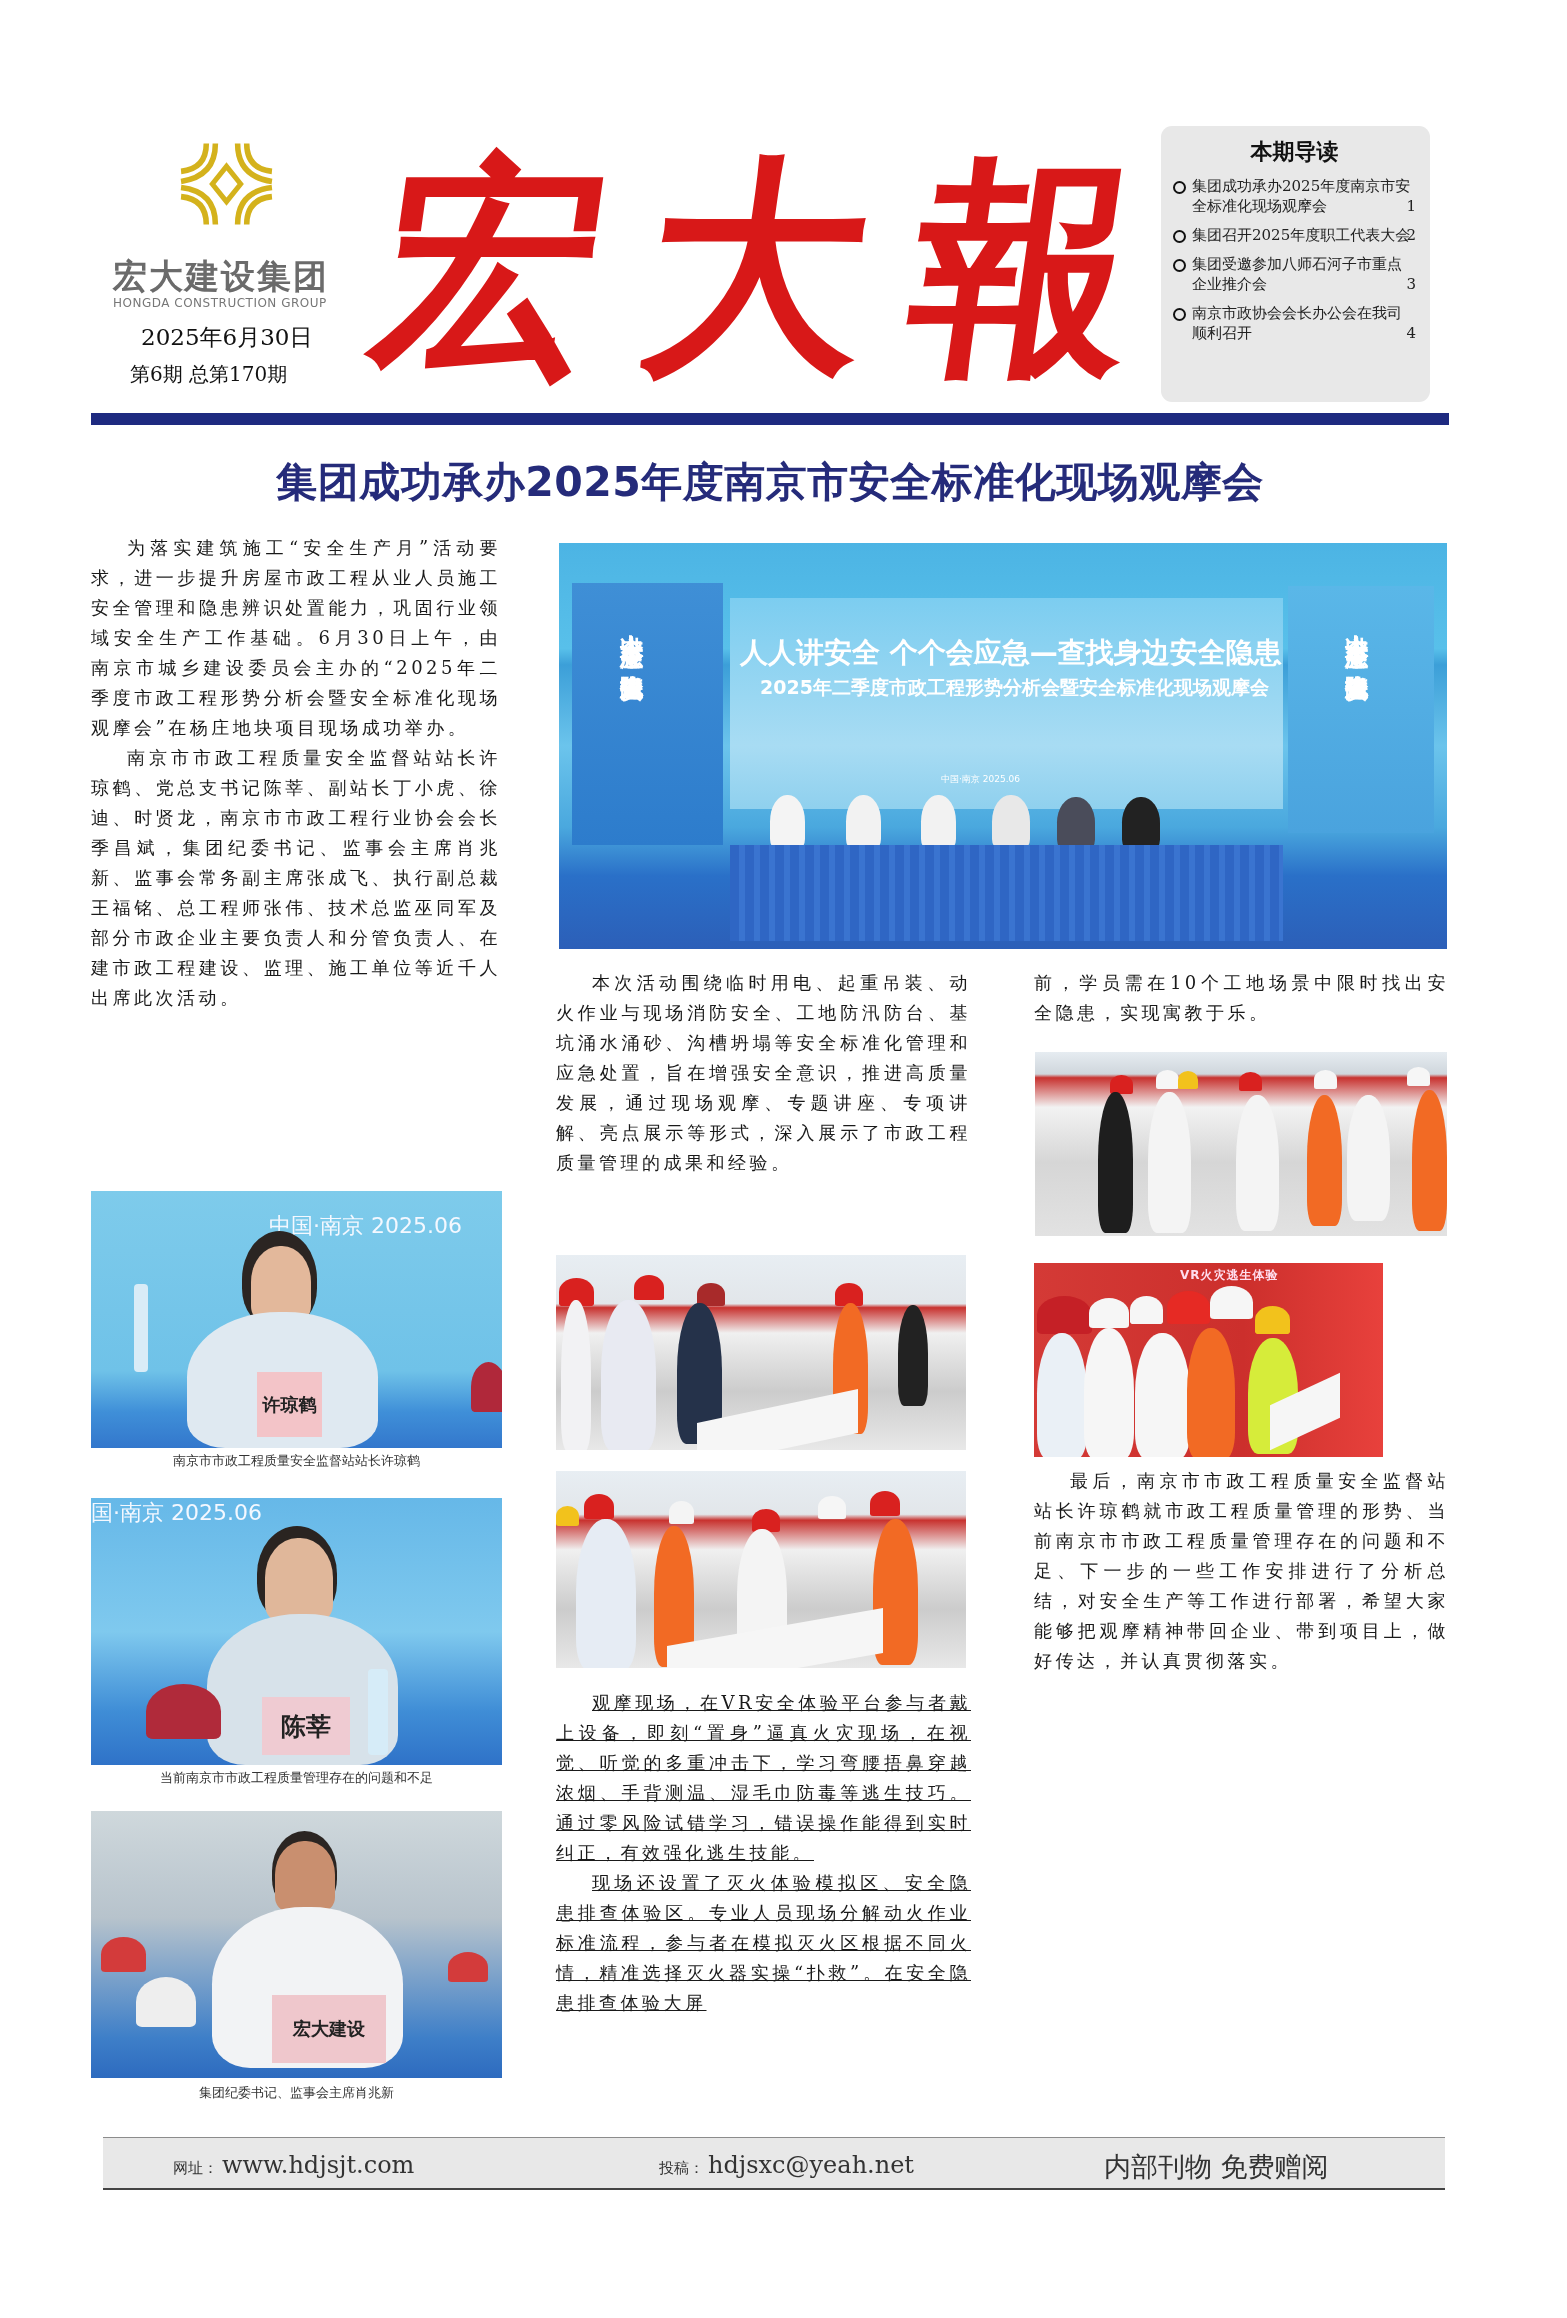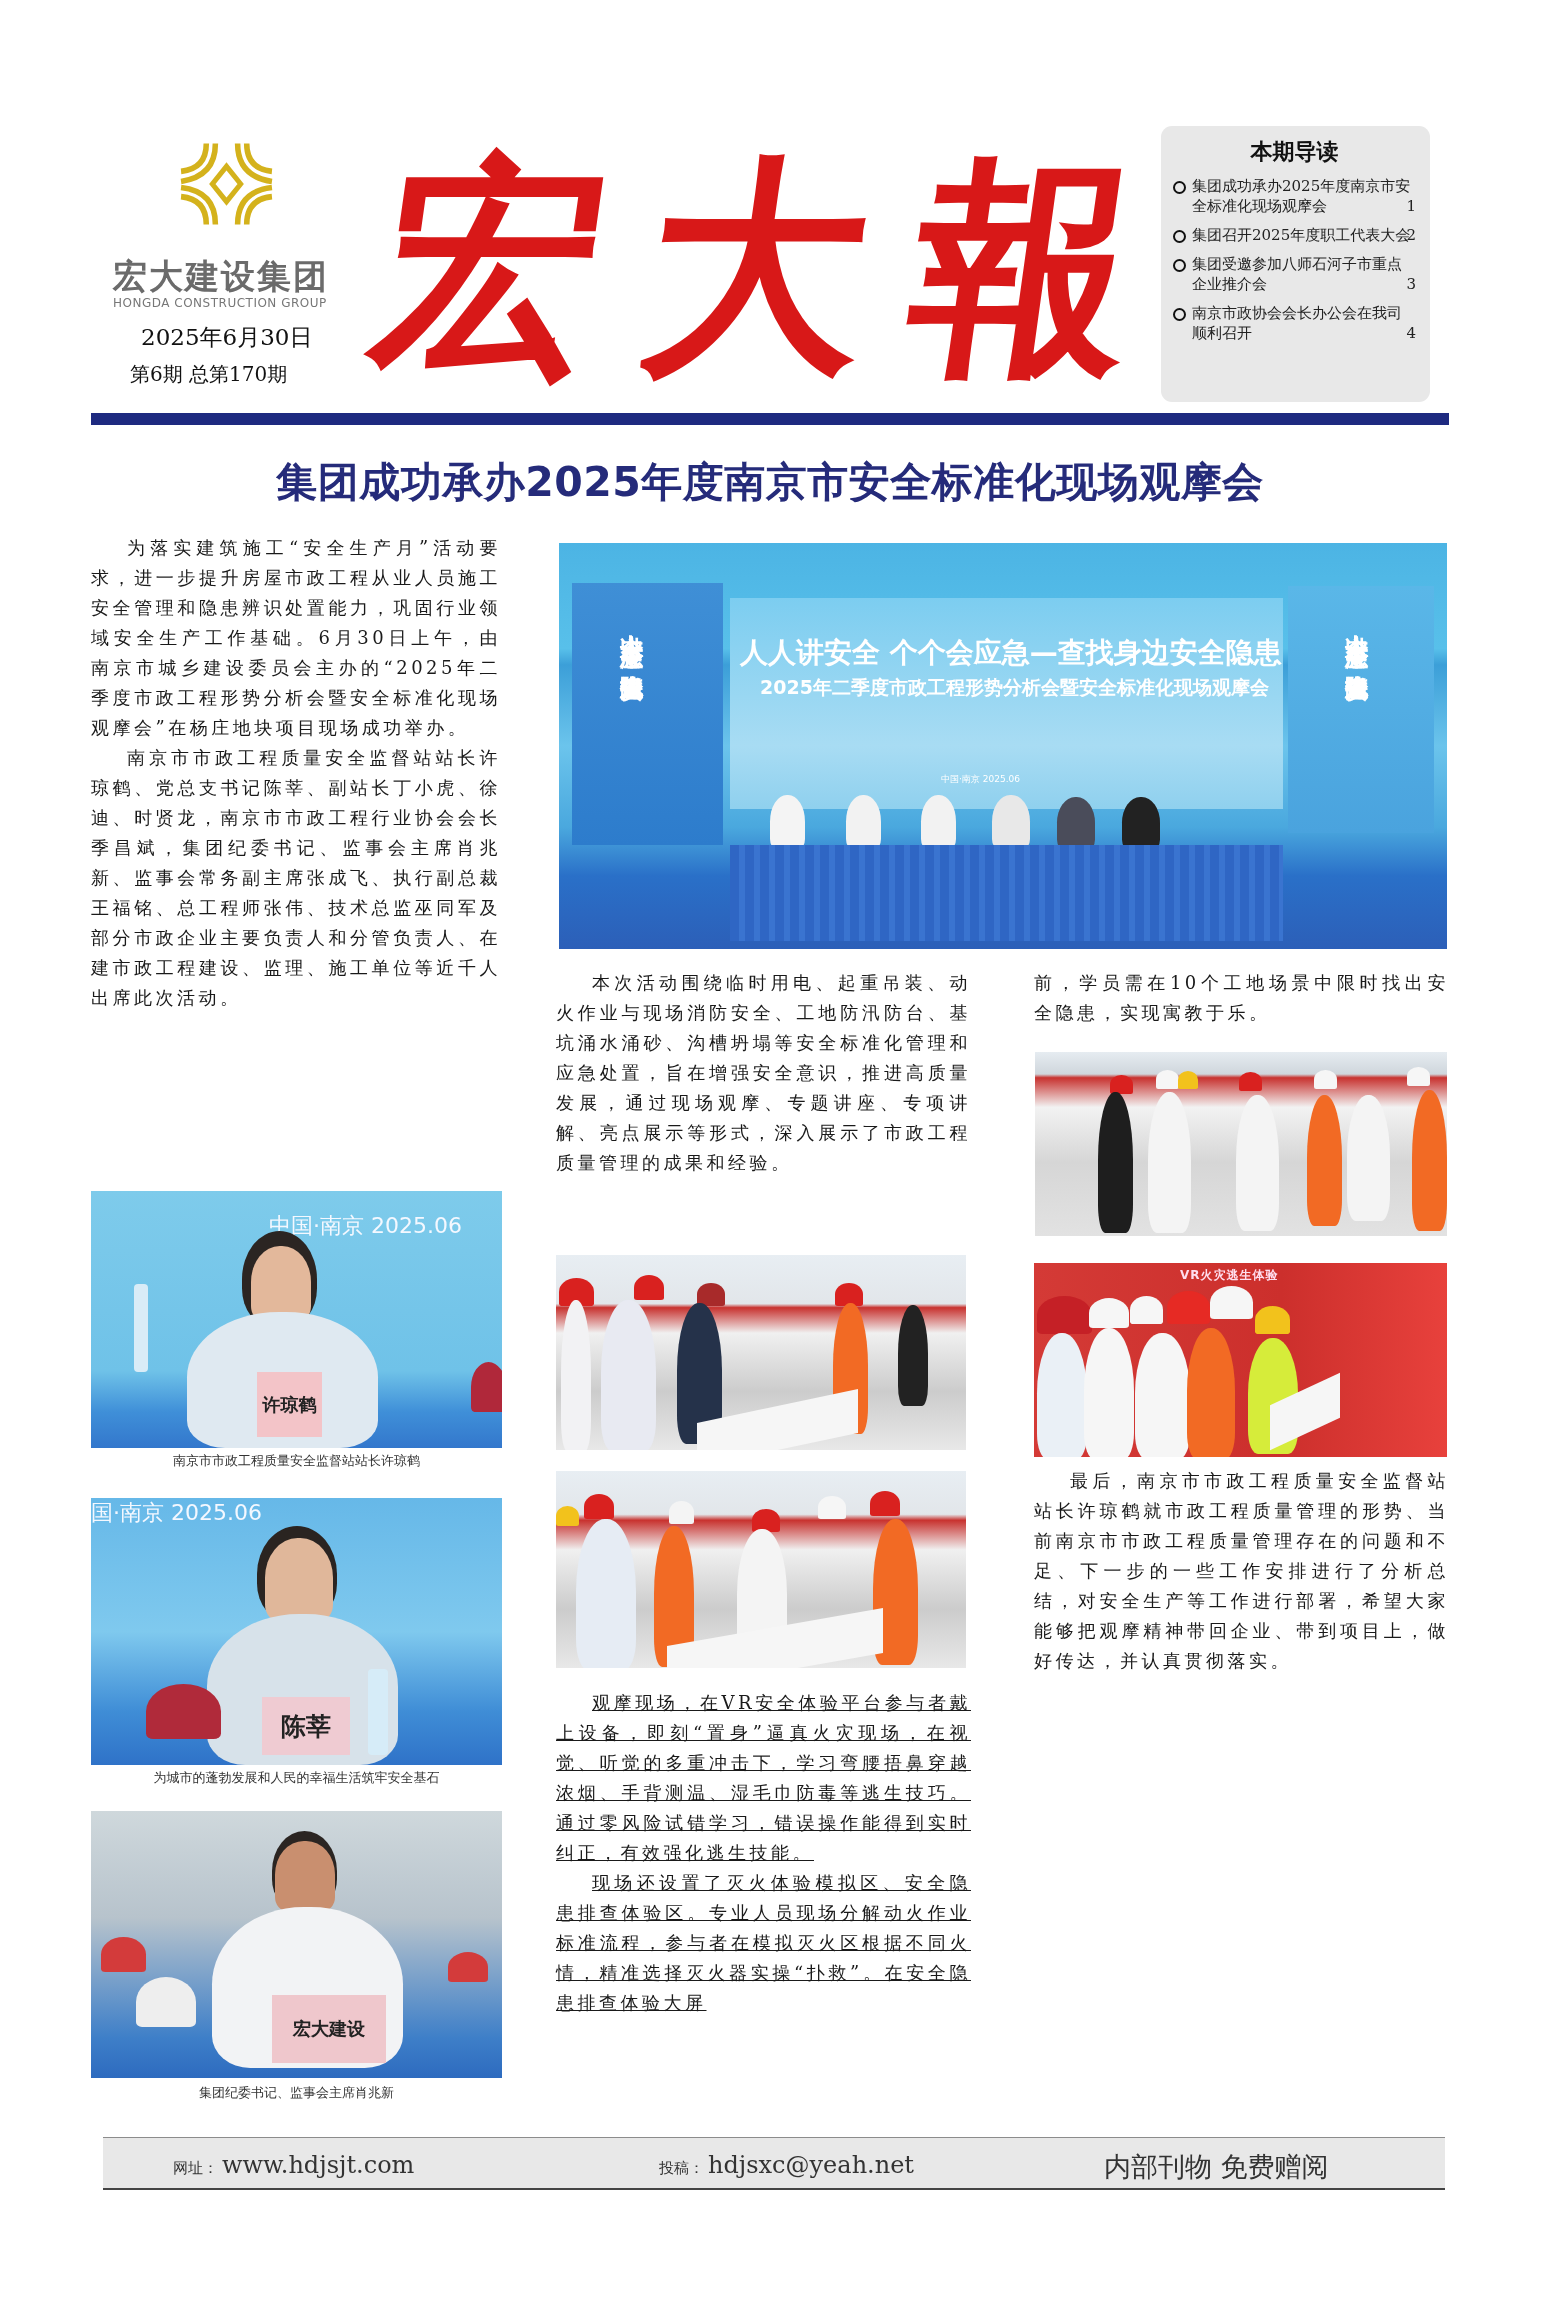--- a/index.html
+++ b/index.html
@@ -57,21 +57,21 @@
   .photo-p2 .place { left: 0; top: 0; font-size: 22px; color: #f4f8ff; }
   .photo-p3 { left: 91px; top: 1811px; width: 411px; height: 267px; background: linear-gradient(180deg, #cfd8dc 0%, #b7c3cc 40%, #3e7fc8 85%, #2d6bbf 100%); }
 
   .nameplate { position: absolute; background: #f3c4c8; color: #222; font-family: "DejaVu Serif", serif; font-weight: bold; display: flex; align-items: center; justify-content: center; }
   .person { position: absolute; border-radius: 48% 48% 20% 20%; }
   .helmet { position: absolute; border-radius: 50% 50% 10% 10%; }
 
   .photo-site1 { left: 556px; top: 1255px; width: 410px; height: 195px; background: linear-gradient(180deg, #e8eef3 0%, #e2e6ea 25%, #c8322f 27%, #f0f0f0 40%, #ccc 70%, #e8e8e8 100%); }
   .photo-site2 { left: 556px; top: 1471px; width: 410px; height: 197px; background: linear-gradient(180deg, #e8eef3 0%, #e2e6ea 22%, #c8322f 25%, #f0f0f0 40%, #ccc 70%, #e8e8e8 100%); }
   .photo-site3 { left: 1035px; top: 1052px; width: 412px; height: 184px; background: linear-gradient(180deg, #e6ecf1 0%, #cfd6dc 12%, #c8322f 14%, #f2f2f2 30%, #d6d6d6 60%, #e2e2e2 100%); }
-  .photo-vr { left: 1034px; top: 1263px; width: 413px; height: 194px; background: linear-gradient(90deg, #d43a36 0%, #cc2f2c 60%, #e8413c 100%); }
+  .photo-vr { left: 1034px; top: 1263px; width: 349px; height: 194px; background: linear-gradient(90deg, #d43a36 0%, #cc2f2c 60%, #e8413c 100%); }
   .photo-vr .vr-label { left: 146px; top: 4px; font-size: 12px; font-weight: bold; color: #fde; letter-spacing: 1px; }
 
   
   .footer { position: absolute; left: 103px; top: 2137px; width: 1342px; height: 53px; background: #e8e8e8; border-top: 1.5px solid #8c8c8c; border-bottom: 2px solid #444; }
   .footer-web { position: absolute; left: 70px; top: 13px; font-size: 24px; color: #333; white-space: nowrap; }
   .footer-web .lbl, .footer-mail .lbl { font-size: 15px; margin-right: 4px; }
   .footer-mail { position: absolute; left: 556px; top: 13px; font-size: 24px; color: #333; white-space: nowrap; }
   .footer-note { position: absolute; left: 1001px; top: 11px; font-size: 27px; color: #333; white-space: nowrap; }
 </style>
 </head>
@@ -143,21 +143,21 @@
 
 <div class="photo photo-p2">
   <div class="ph-text place" style="left:0;top:0;">国·南京   2025.06</div>
   <div class="person" style="left:166px;top:28px;width:80px;height:96px;background:#2a2421;border-radius:50% 50% 40% 40%;"></div>
   <div class="person" style="left:174px;top:40px;width:68px;height:83px;background:#e0b79a;"></div>
   <div class="person" style="left:116px;top:116px;width:191px;height:151px;background:#d7e2ea;"></div>
   <div class="helmet" style="left:55px;top:186px;width:75px;height:55px;background:#b02a3a;"></div>
   <div style="position:absolute;left:277px;top:171px;width:20px;height:86px;background:#d6ecf8;border-radius:4px;"></div>
   <div class="nameplate" style="left:171px;top:199px;width:88px;height:58px;font-size:25px;background:#efcbd2;">陈莘</div>
 </div>
-<div class="caption" style="left:91px;top:1769px;width:411px;">为城市的蓬勃发展和人民的幸福生活筑牢安全基石</div>
+<div class="caption" style="left:91px;top:1769px;width:411px;">当前南京市市政工程质量管理存在的问题和不足</div>
 
 <div class="photo photo-p3">
   <div class="person" style="left:181px;top:20px;width:65px;height:80px;background:#2b2522;border-radius:50% 50% 40% 40%;"></div>
   <div class="person" style="left:184px;top:30px;width:60px;height:70px;background:#c98f6f;"></div>
   <div class="person" style="left:121px;top:96px;width:191px;height:161px;background:#f2f3f5;"></div>
   <div class="helmet" style="left:45px;top:166px;width:60px;height:50px;background:#eeeeee;"></div>
   <div class="helmet" style="left:10px;top:126px;width:45px;height:35px;background:#d33b3b;"></div>
   <div class="helmet" style="left:357px;top:141px;width:40px;height:30px;background:#d33b3b;"></div>
   <div class="nameplate" style="left:181px;top:184px;width:114px;height:68px;font-size:18px;background:#efc7cc;">宏大建设</div>
 </div>

